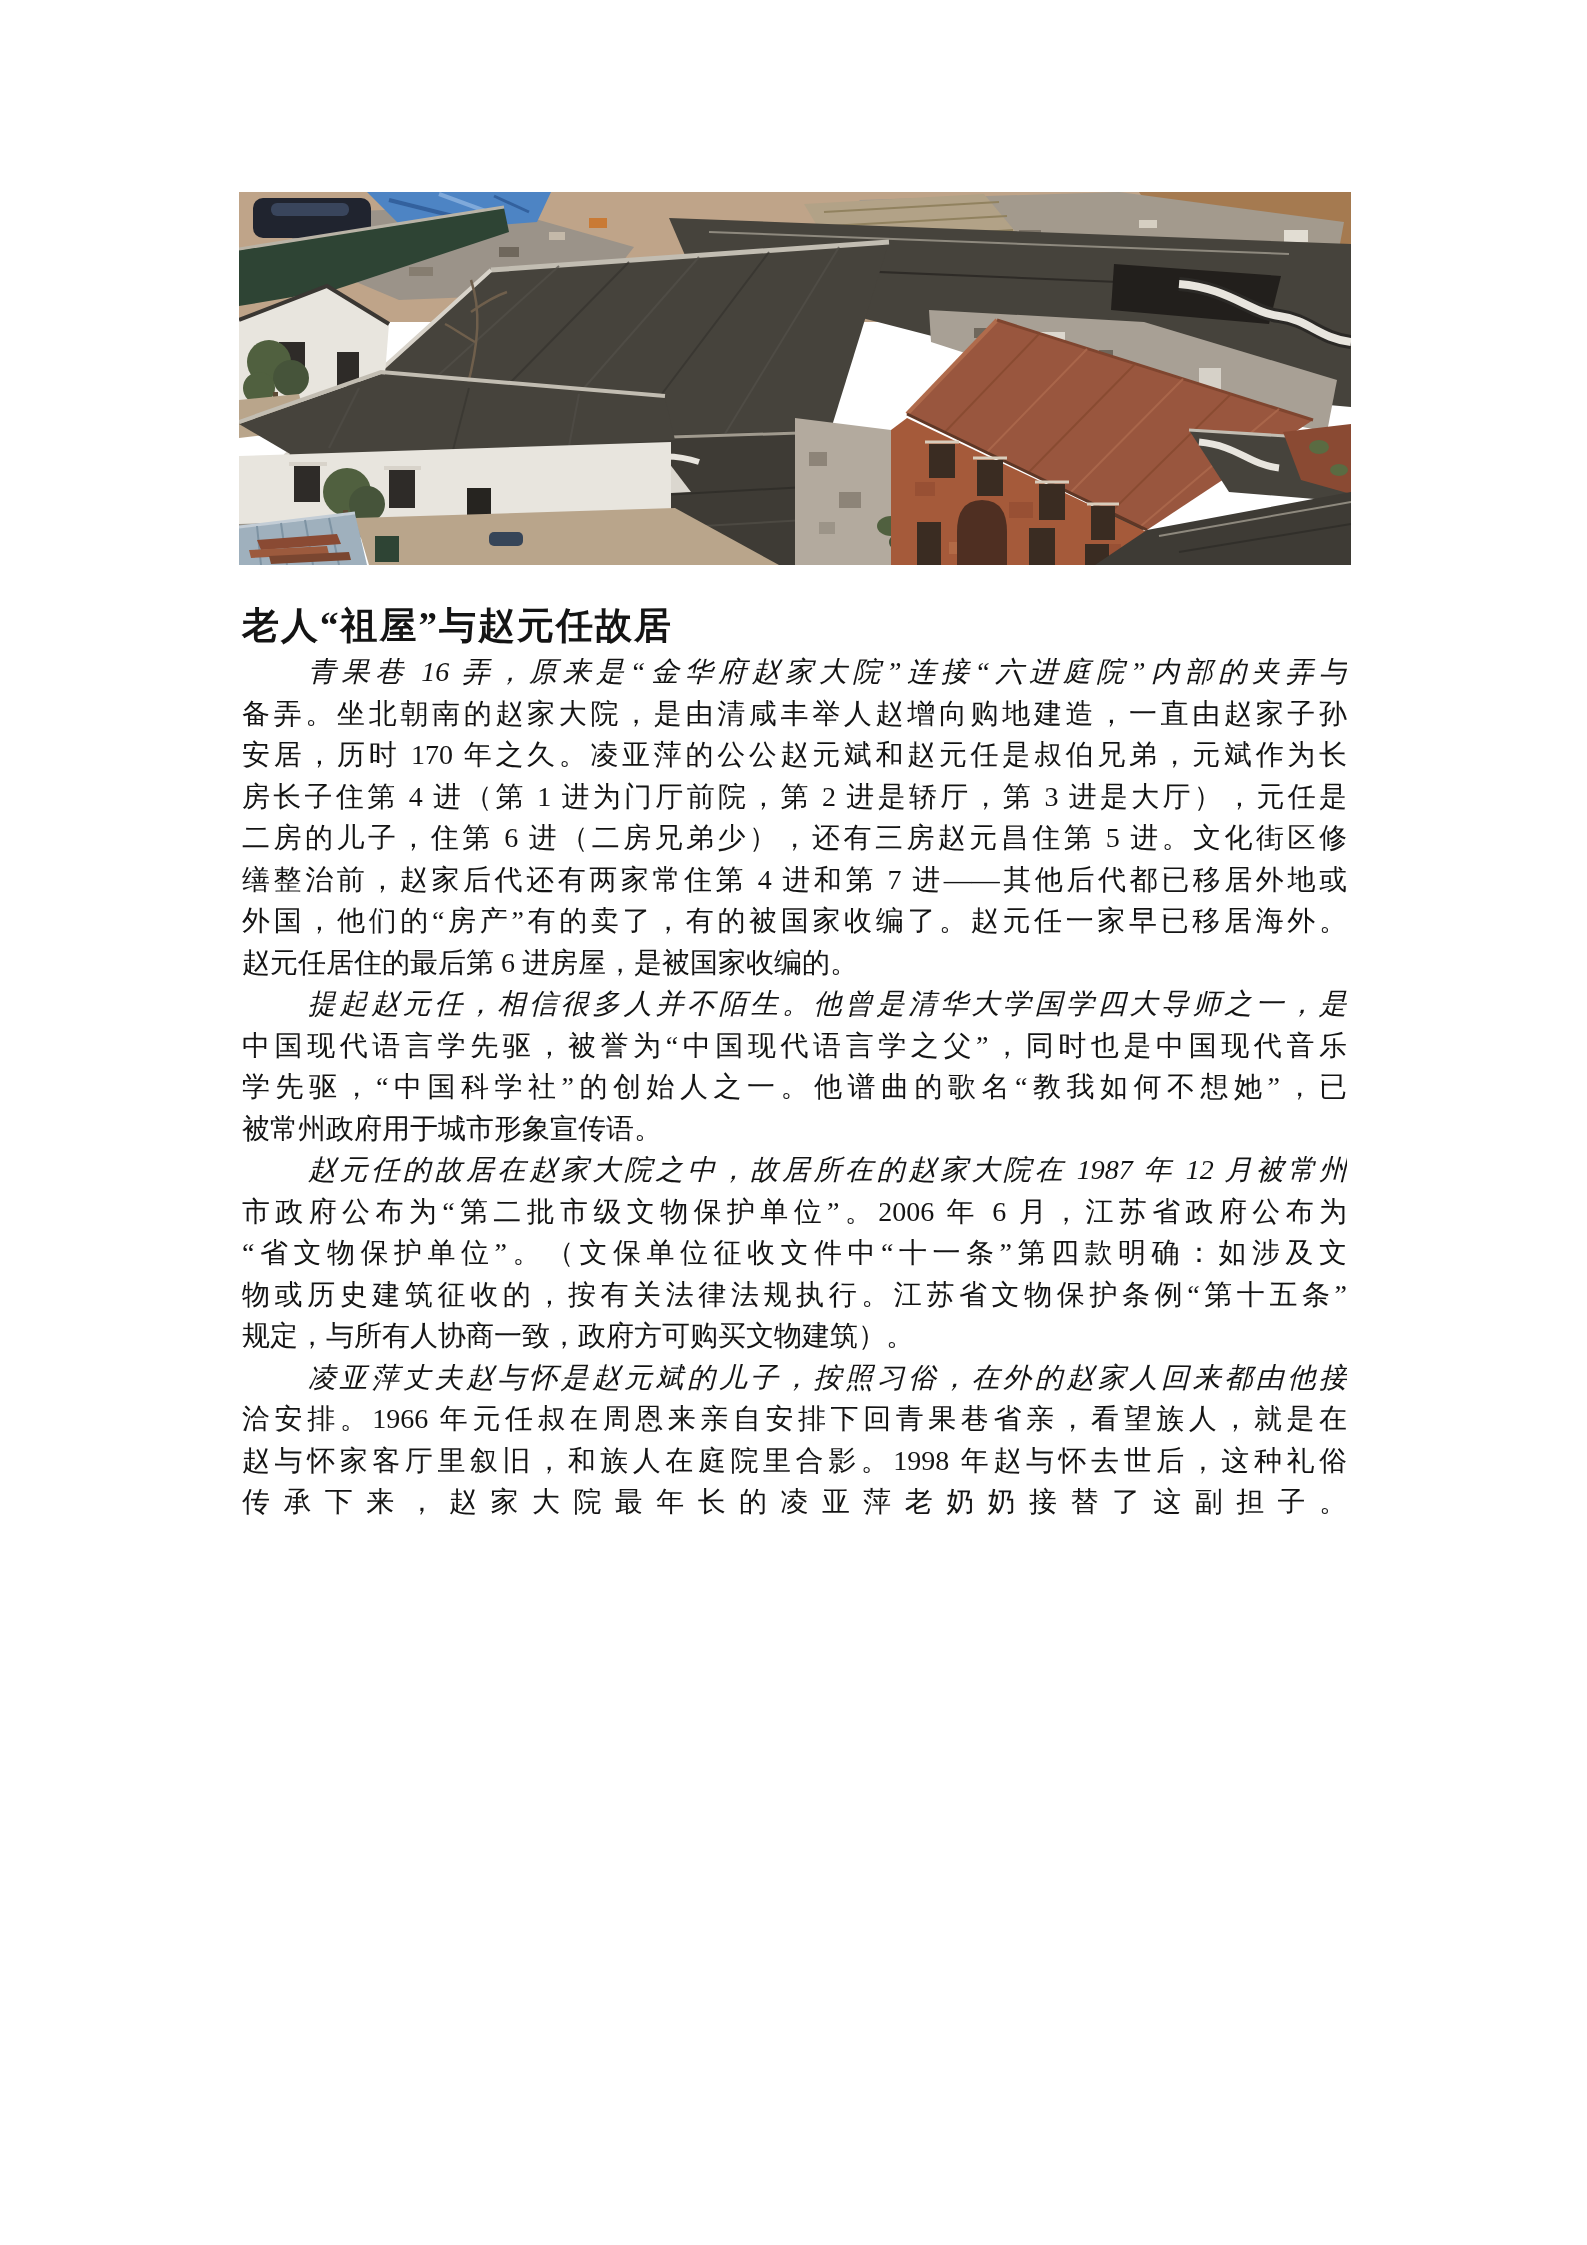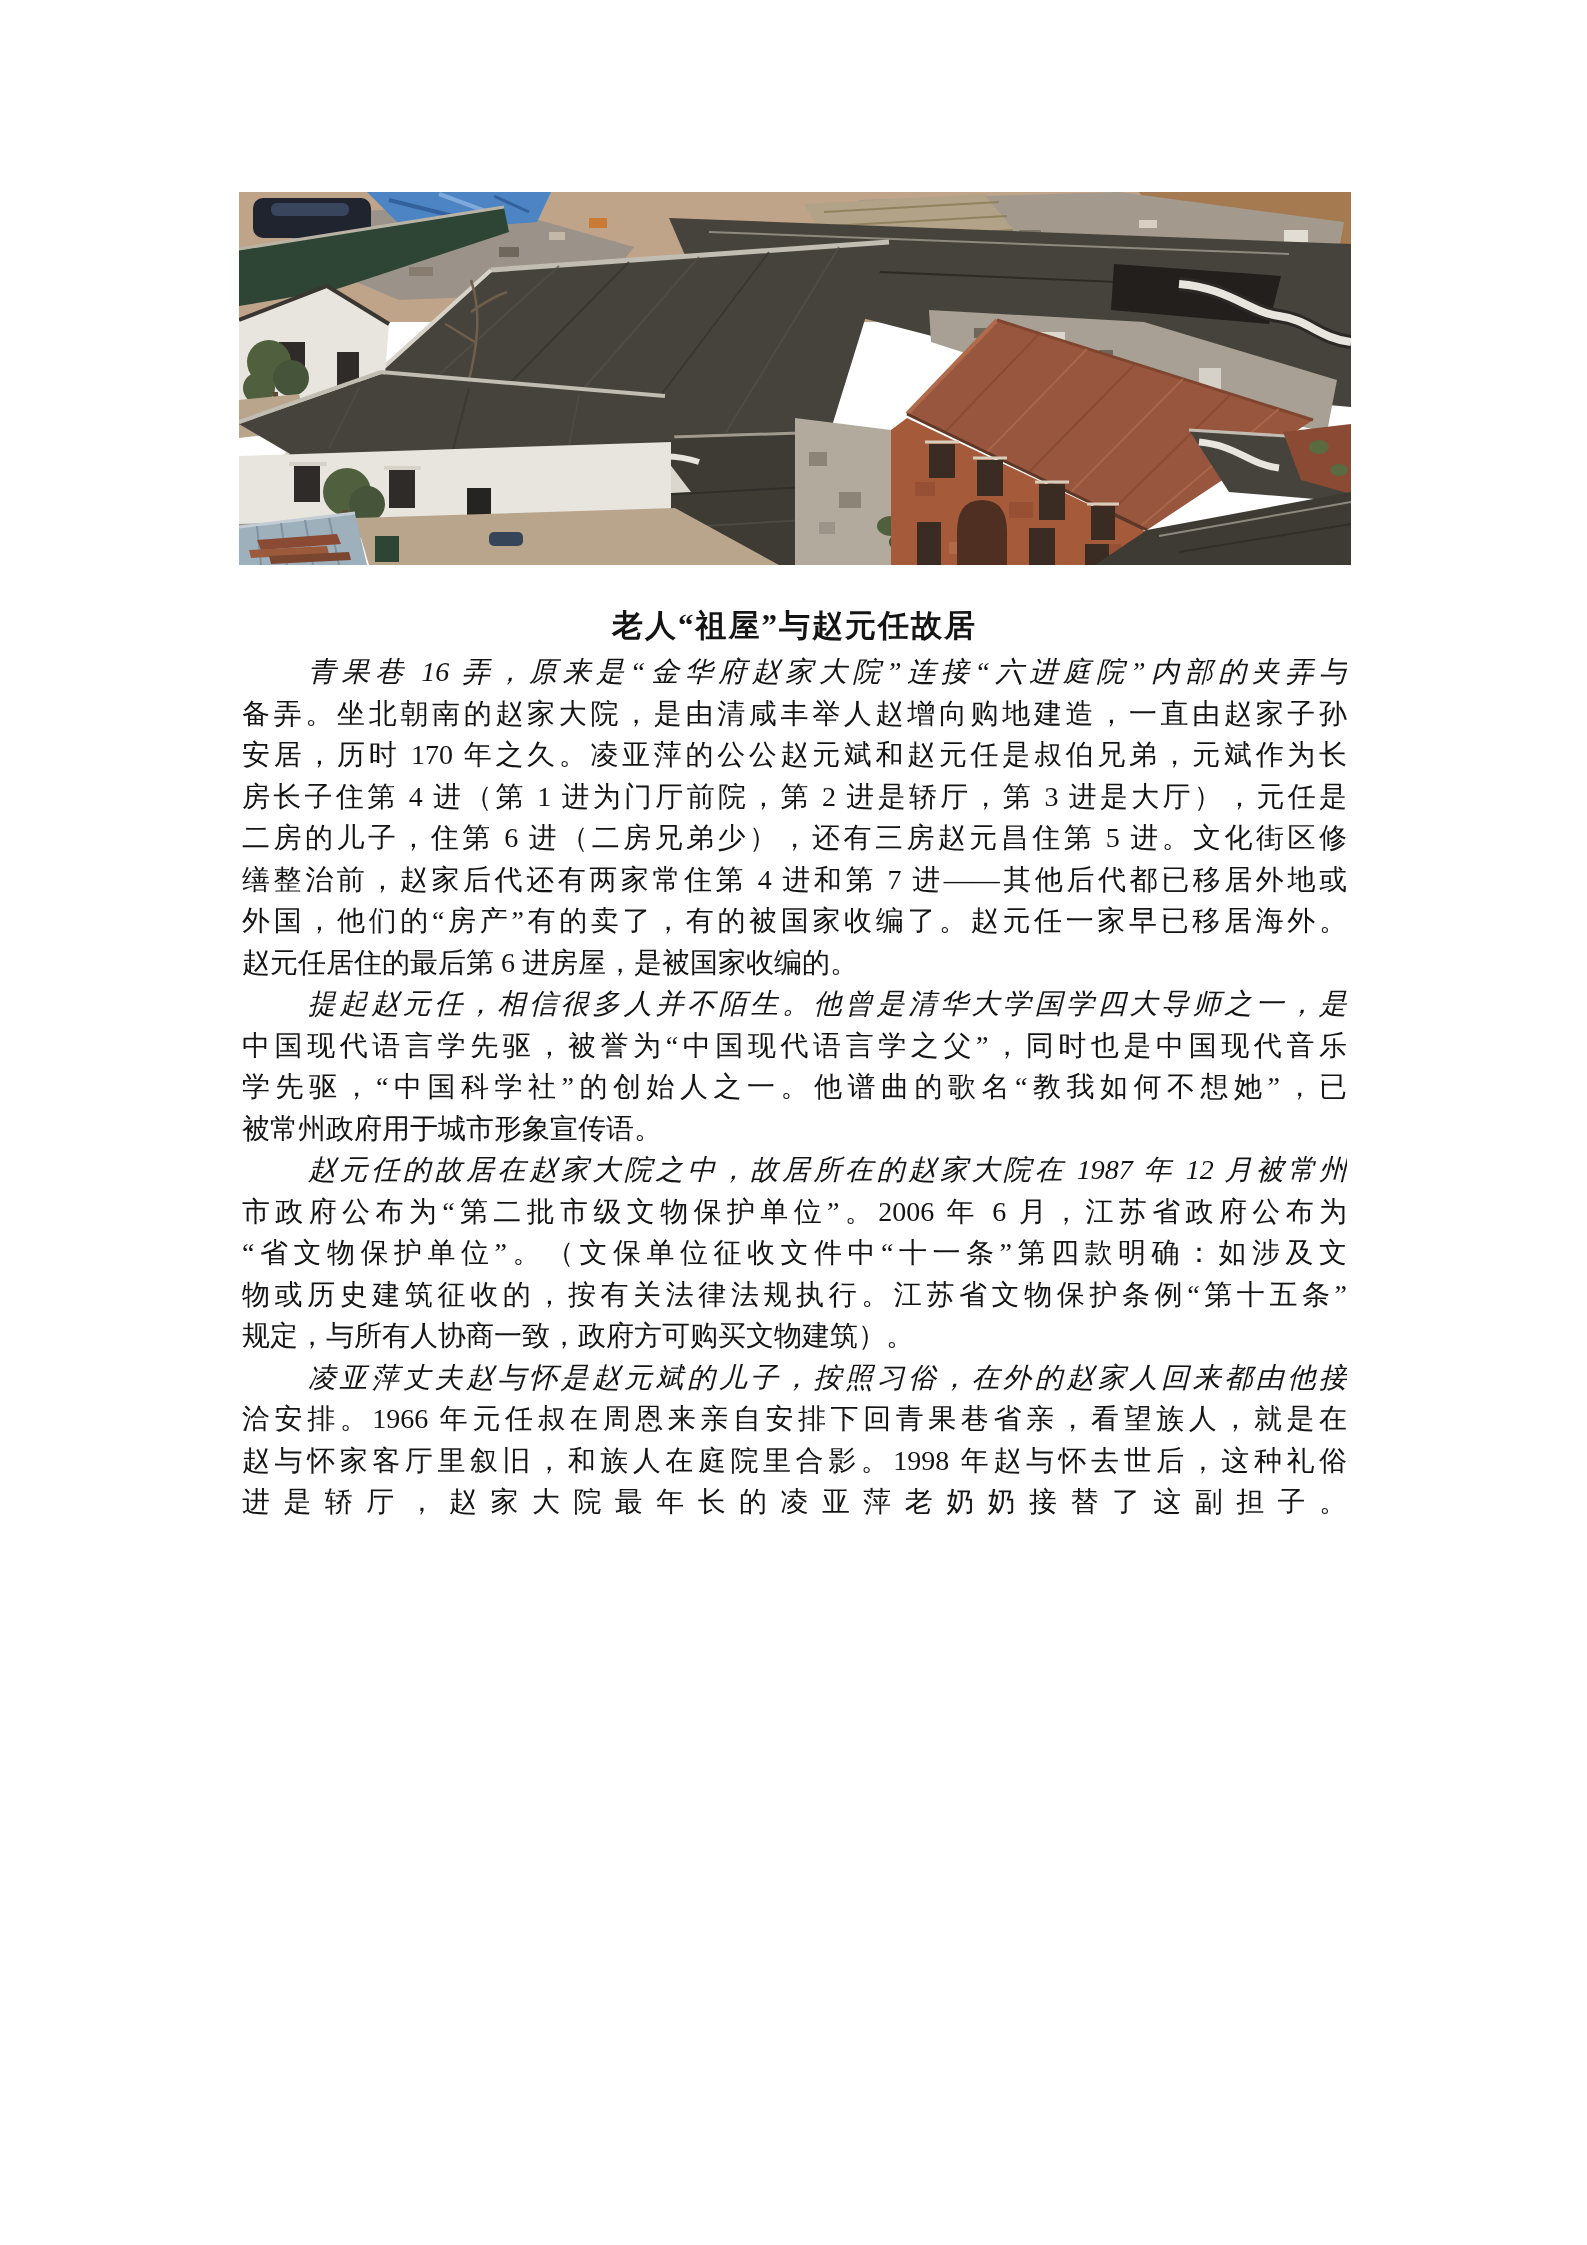--- a/index.html
+++ b/index.html
@@ -10,22 +10,22 @@
     overflow:hidden;
     font-family:"Liberation Serif","DejaVu Serif",serif;
     color:#141414;
   }
   .photo{
     position:absolute;left:239px;top:192px;width:1112px;height:373px;
   }
   .photo svg{display:block;width:100%;height:100%;}
   .title{
     position:absolute;left:242px;top:604px;width:1105px;
-    font-size:31px;line-height:44px;font-weight:bold;
-    text-align:center;letter-spacing:2px;
+    font-size:37px;line-height:44px;font-weight:bold;
+    letter-spacing:2px;
   }
   .body-text{
     position:absolute;left:242px;top:651px;width:1105px;
     font-size:28px;
   }
   .line{
     height:41.5px;line-height:41.5px;
     text-align:justify;text-align-last:justify;
     overflow:hidden;white-space:normal;
   }
@@ -219,16 +219,16 @@
       <div class="line">学先驱，“中国科学社”的创始人之一。他谱曲的歌名“教我如何不想她”，已</div>
       <div class="line para-end">被常州政府用于城市形象宣传语。</div>
       <div class="line first">赵元任的故居在赵家大院之中，故居所在的赵家大院在 1987 年 12 月被常州</div>
       <div class="line">市政府公布为“第二批市级文物保护单位”。2006 年 6 月，江苏省政府公布为</div>
       <div class="line">“省文物保护单位”。（文保单位征收文件中“十一条”第四款明确：如涉及文</div>
       <div class="line">物或历史建筑征收的，按有关法律法规执行。江苏省文物保护条例“第十五条”</div>
       <div class="line para-end">规定，与所有人协商一致，政府方可购买文物建筑）。</div>
       <div class="line first">凌亚萍丈夫赵与怀是赵元斌的儿子，按照习俗，在外的赵家人回来都由他接</div>
       <div class="line">洽安排。1966 年元任叔在周恩来亲自安排下回青果巷省亲，看望族人，就是在</div>
       <div class="line">赵与怀家客厅里叙旧，和族人在庭院里合影。1998 年赵与怀去世后，这种礼俗</div>
-      <div class="line">进是轿厅，赵家大院最年长的凌亚萍老奶奶接替了这副担子。</div>
+      <div class="line">传承下来，赵家大院最年长的凌亚萍老奶奶接替了这副担子。</div>
     </div>
 
 </div>
 
 </body></html>

